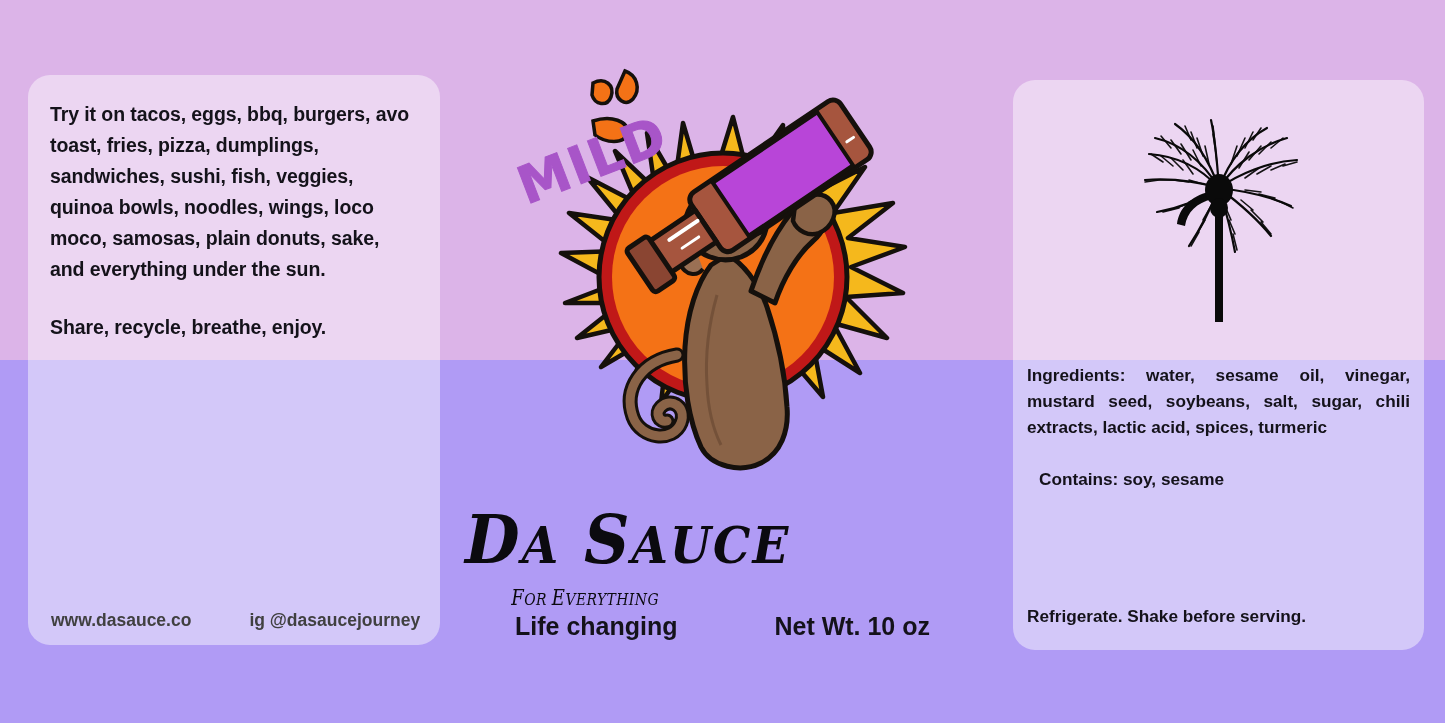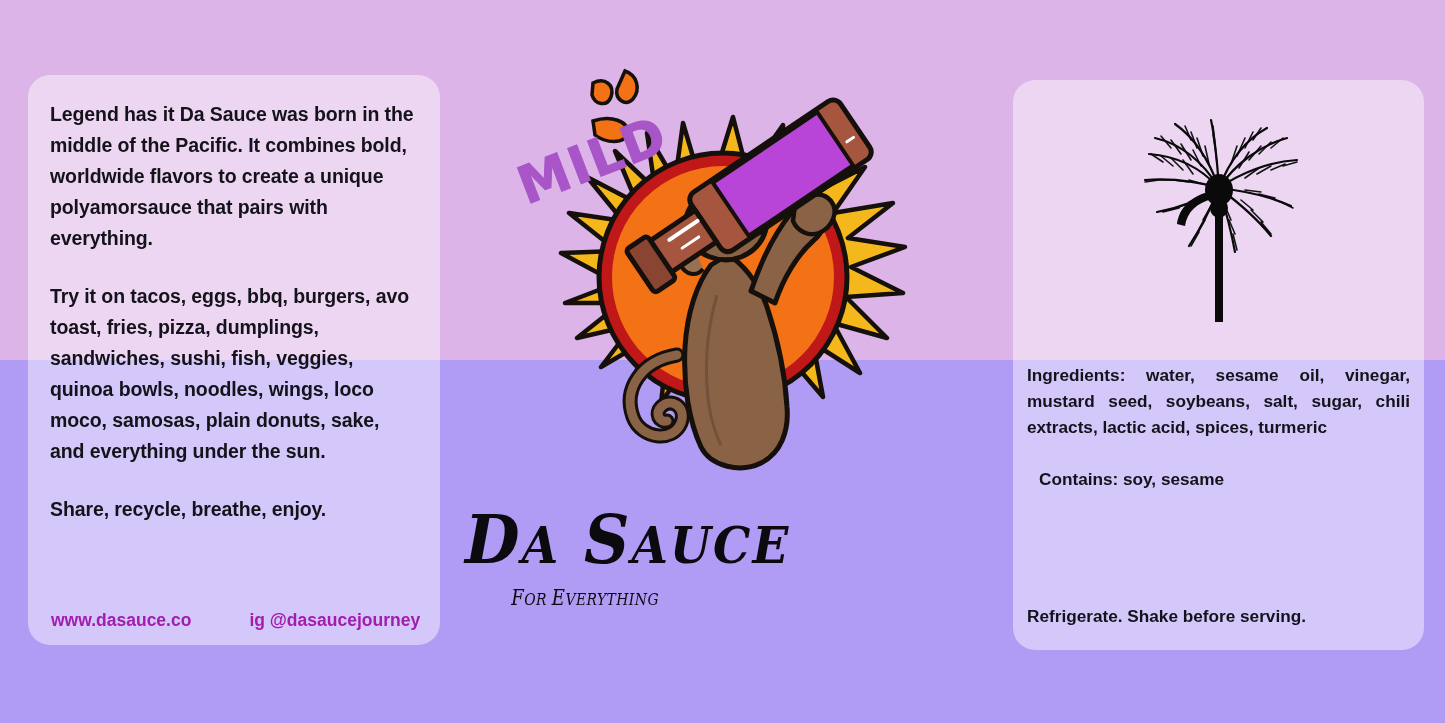--- a/index.html
+++ b/index.html
@@ -32,21 +32,21 @@
     line-height:31px;
     color:#14121a;
     letter-spacing:-0.1px;
   }
   .story p{margin:0 0 27px 0;}
   .story p:last-of-type{margin-bottom:0;}
   #left-footer{
     position:absolute;left:28px;top:610px;width:412px;
     display:flex;align-items:center;
     padding:0 14px;box-sizing:border-box;
-    font-size:17.5px;font-weight:bold;color:#a21caf;
+    font-size:17.5px;font-weight:bold;color:#404040;
   }
   #site-url{margin-left:9px;}
   #ig-handle{margin-left:58px;}
 
   
   #palm-wrap{
     position:absolute;left:1013px;top:80px;width:411px;height:278px;
     display:flex;align-items:center;justify-content:center;
   }
   #palm-wrap svg{display:block;}
@@ -114,21 +114,20 @@
 </head>
 <body>
 
 <div id="label">
 
   <div class="bg-top"></div>
   <div class="bg-bottom"></div>
 
   <div class="panel" id="left-panel">
     <div class="story">
-      <p>Legend has it Da Sauce was born in the middle of the Pacific. It combines bold, worldwide flavors to create a unique polyamorsauce that pairs with everything.</p>
       <p>Try it on tacos, eggs, bbq, burgers, avo toast, fries, pizza, dumplings, sandwiches, sushi, fish, veggies, quinoa bowls, noodles, wings, loco moco, samosas, plain donuts, sake, and everything under the sun.</p>
       <p>Share, recycle, breathe, enjoy.</p>
     </div>
   </div>
 
   <div id="left-footer">
     <span id="site-url">www.dasauce.co</span>
     <span id="ig-handle">ig @dasaucejourney</span>
   </div>
 
@@ -233,20 +232,24 @@
 
   <div id="brand">
     <div id="brand-name">
       <span>D</span><span class="sm">A</span>&nbsp;<span>S</span><span class="sm">AUCE</span>
     </div>
     <div id="tagline">
       <span>F</span><span class="sm">OR </span><span>E</span><span class="sm">VERYTHING</span>
     </div>
   </div>
 
+  <div id="bottom-row">
+    <span>Life changing</span>
+    <span>Net Wt. 10 oz</span>
+  </div>
 
   <div class="panel" id="right-panel"></div>
 
   <div id="palm-wrap">
     <svg width="200" height="215" viewBox="0 0 200 215" xmlns="http://www.w3.org/2000/svg">
       <g fill="#0a0a0a">
 
         <path d="M96 210 L96 104 C96 92 99 84 104 80 L112 82 C106 90 104 98 104 110 L104 210 Z"></path>
 
         <path d="M58 112 C60 96 72 84 90 80 L93 87 C78 91 68 100 66 114 Z"></path>

